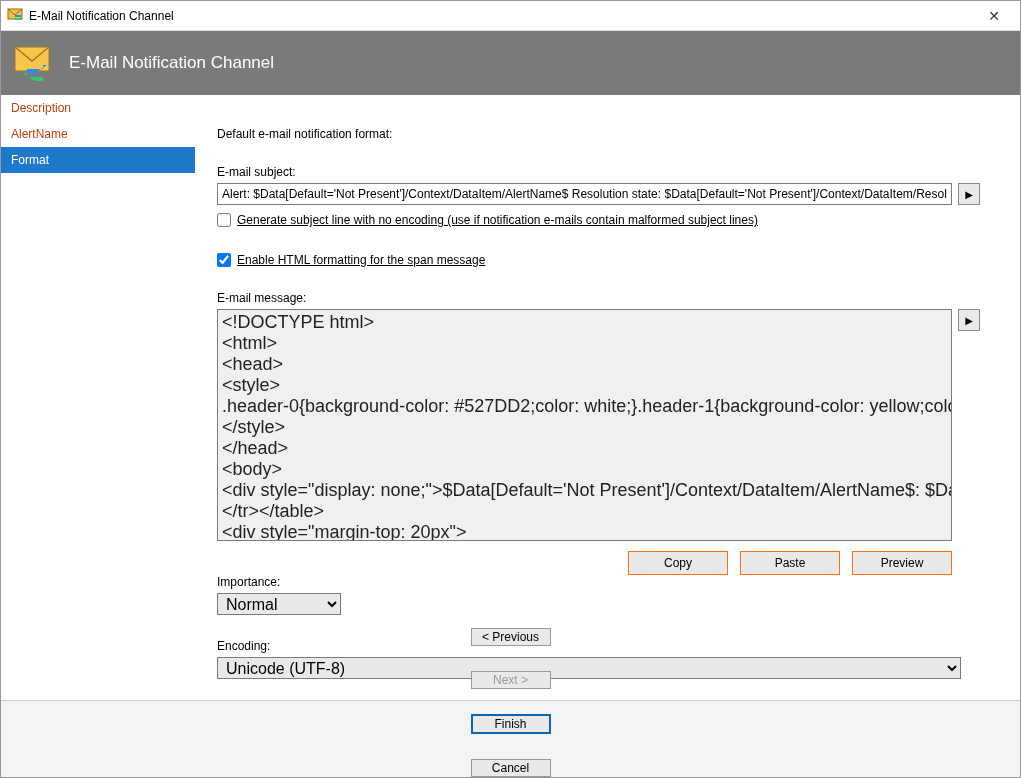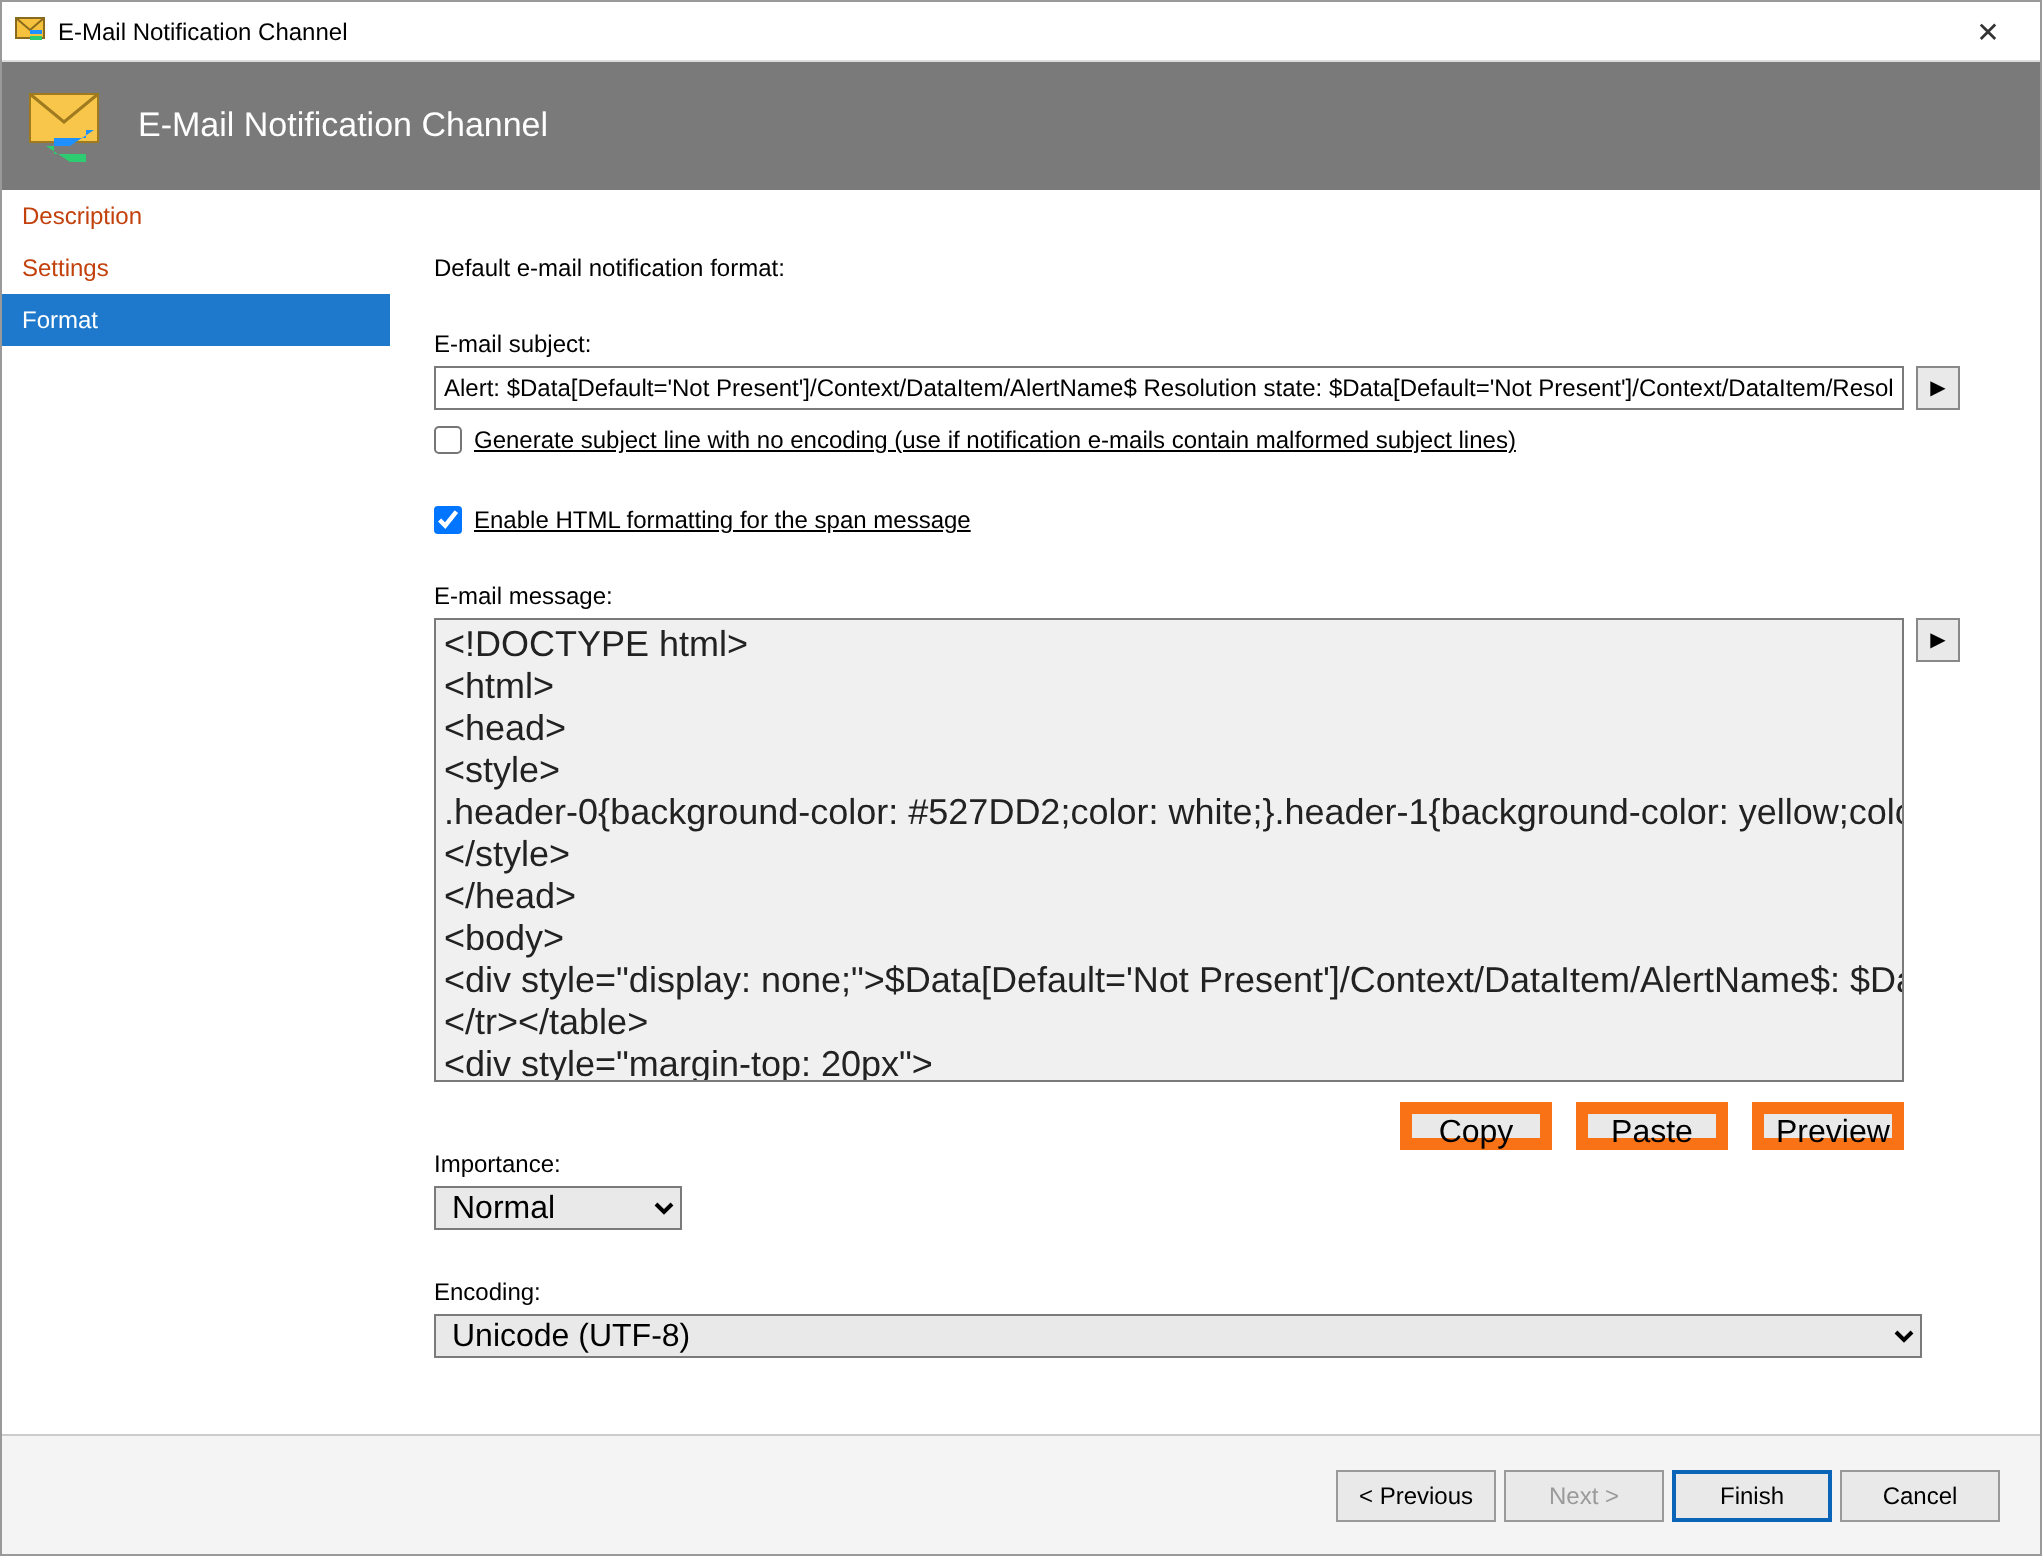--- a/index.html
+++ b/index.html
@@ -20,26 +20,26 @@
   .section-label { margin:6px 0 4px 0; }
   .row { display:flex; align-items:center; }
   .subject-input { flex:1; height:22px; border:1px solid #7a7a7a; padding:1px 4px; font-family:inherit; font-size:12px; background:#fff; }
   .arrow-btn { width:22px; height:22px; border:1px solid #888; background:#e9e9e9; margin-left:6px; display:flex; align-items:center; justify-content:center; font-size:10px; cursor:default; }
   .checkbox-row { display:flex; margin-top:8px;text-decoration:underline; }
   .checkbox-row input { margin:0 6px 0 0; width:14px; height:14px; }
   .gap { height:18px; }
   .message-box { width:735px; height:232px; border:1px solid #7a7a7a; background:#f0f0f0; font-family: "Segoe UI", Tahoma, sans-serif; font-size:18px; padding:2px 4px; resize:none; overflow:scroll; white-space:pre; color:#222; }
   .msg-row { display:flex; align-items:flex-start; }
   .btn-row { display:flex; justify-content:flex-end; margin-top:10px; gap:12px; width:735px; }
-  .std-btn { width:76px; height:24px; border:6px solid #f97316; background:#e9e9e9; font-size:16px; cursor:default; }
+  .std-btn { width:100px; height:24px; border:1px solid #f97316; background:#e9e9e9; font-size:12px; cursor:default; }
   .std-btn:disabled { color:#888; }
   .combo { height:22px; border:1px solid #7a7a7a; background:#e9e9e9; font-family:inherit; font-size:16px; padding:0 4px; }
   .importance { width:124px; }
   .encoding { width:744px; }
-  .footer { height:60px; border-top:1px solid #ccc; display:flex; align-items:center; justify-content:flex-end; padding:0 20px; gap:4px; background:#f4f4f4; }
+  .footer { height:77px; border-top:1px solid #ccc; display:flex; align-items:center; justify-content:flex-end; padding:0 20px; gap:25px; background:#f4f4f4;flex-direction:column; }
   .footer .fbtn { width:80px; height:26px; border:1px solid #999; background:#e9e9e9; font-size:12px; cursor:default; }
   .footer .fbtn.primary { border:2px solid #0a64b8; background:#e9e9e9; }
   .footer .fbtn:disabled { color:#9a9a9a; }
 </style>
 </head>
 <body>
 
 <div class="window">
 
   <div class="titlebar">
@@ -63,21 +63,21 @@
         <polygon points="14,26 30,26 30,22 34,22 22,30 14,30" fill="#1e90ff"></polygon>
         <polygon points="30,34 14,34 14,30 10,30 22,38 30,38" fill="#2ecc71"></polygon>
       </svg>
     </span>
     <span class="btitle">E-Mail Notification Channel</span>
   </div>
 
   <div class="body">
     <div class="sidebar">
       <div class="item">Description</div>
-      <div class="item">Settings</div>
+      <div class="item">AlertName</div>
       <div class="item selected">Format</div>
     </div>
 
     <div class="main">
 
       <div class="section-label" style="margin-top:16px; margin-bottom:18px;">Default e-mail notification format:</div>
 
       <div class="section-label">E-mail subject:</div>
       <div class="row">
         <input type="text" class="subject-input" style="width: 735px; flex: 0 0 735px;" value="Alert: $Data[Default='Not Present']/Context/DataItem/AlertName$ Resolution state: $Data[Default='Not Present']/Context/DataItem/ResolutionStateName$">

